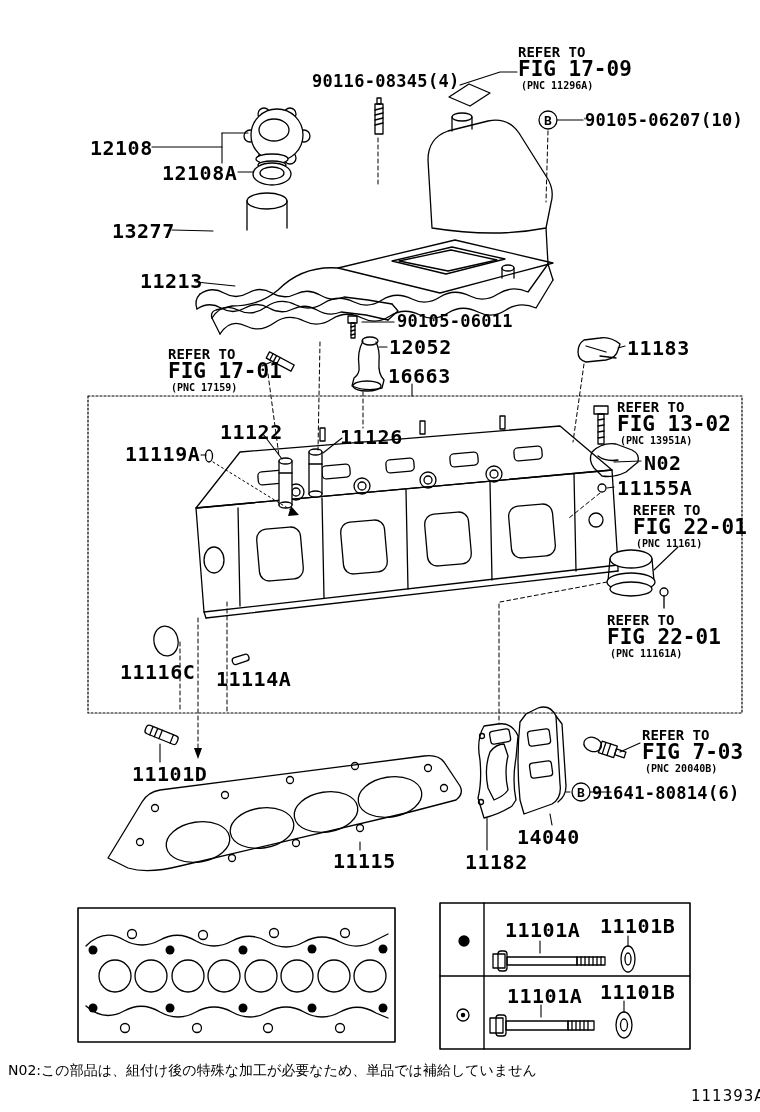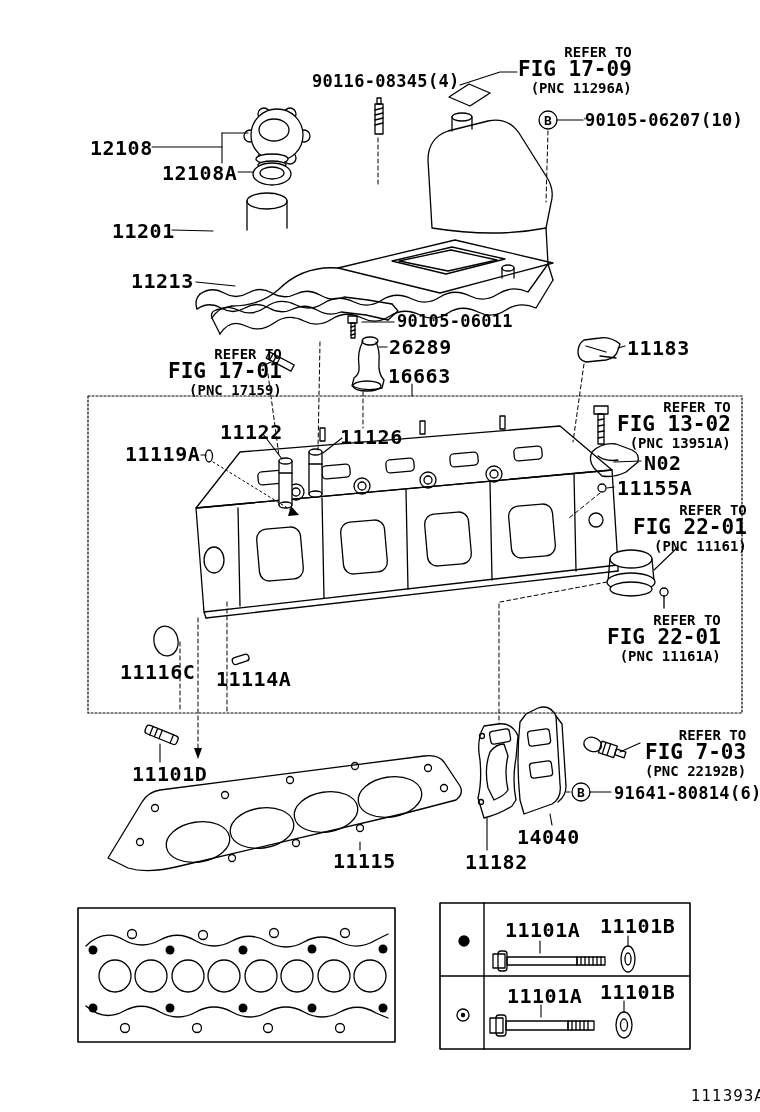--- a/index.html
+++ b/index.html
@@ -1,24 +1,24 @@
 <!DOCTYPE html>
 <html><head>
 <meta charset="utf-8">
 <style>
   html,body{margin:0;padding:0;background:#fff;}
   #page{position:relative;width:760px;height:1112px;background:#fff;overflow:hidden;
         font-family:"DejaVu Sans Mono",monospace;color:#000;}
   #art{position:absolute;left:0;top:0;}
-  .lbl{position:absolute;white-space:nowrap;text-align:right;}
+  .lbl{position:absolute;white-space:nowrap;}
   .pn-lg{font:700 20px/1 "DejaVu Sans Mono",monospace;letter-spacing:.5px;}
   .pn-md{font:700 17px/1 "DejaVu Sans Mono",monospace;letter-spacing:.3px;}
   .ref{font:700 14px/1.02 "DejaVu Sans Mono",monospace;}
   .ref .fig{font-size:21px;}
-  .ref .pnc{font-size:14px;margin-left:3px;font-weight:700;}
+  .ref .pnc{font-size:10px;margin-left:3px;font-weight:700;}
   .b-letter{font:700 13px/1 "DejaVu Sans Mono",monospace;}
   .note{font:400 14px/1.2 "DejaVu Sans",sans-serif;}
   .figid{font:400 15px/1 "DejaVu Sans",sans-serif;letter-spacing:1px;}
 </style>
 </head>
 <body>
 
 <div id="page">
 
 <svg id="art" width="760" height="1112" viewBox="0 0 760 1112">
@@ -404,25 +404,25 @@
   <div>REFER TO</div>
   <div class="fig">FIG 17-09</div>
   <div class="pnc">(PNC 11296A)</div>
 </div>
 
 <div class="lbl b-letter" style="left:544px;top:114px">B</div>
 <div class="lbl pn-md" style="left:585px;top:112px">90105-06207(10)</div>
 
 <div class="lbl pn-lg" style="left:90px;top:138px">12108</div>
 <div class="lbl pn-lg" style="left:162px;top:163px">12108A</div>
-<div class="lbl pn-lg" style="left:112px;top:221px">11201</div>
-<div class="lbl pn-lg" style="left:131px;top:271px">11213</div>
+<div class="lbl pn-lg" style="left:112px;top:221px">13277</div>
+<div class="lbl pn-lg" style="left:140px;top:271px">11213</div>
 
 <div class="lbl pn-md" style="left:397px;top:313px">90105-06011</div>
-<div class="lbl pn-lg" style="left:389px;top:337px">26289</div>
+<div class="lbl pn-lg" style="left:389px;top:337px">12052</div>
 <div class="lbl pn-lg" style="left:388px;top:366px">16663</div>
 
 <div class="lbl ref" style="left:168px;top:347px">
   <div>REFER TO</div>
   <div class="fig">FIG 17-01</div>
   <div class="pnc">(PNC 17159)</div>
 </div>
 
 <div class="lbl pn-lg" style="left:627px;top:338px">11183</div>
 
@@ -451,30 +451,31 @@
   <div class="pnc">(PNC 11161A)</div>
 </div>
 
 <div class="lbl pn-lg" style="left:120px;top:662px">11116C</div>
 <div class="lbl pn-lg" style="left:216px;top:669px">11114A</div>
 <div class="lbl pn-lg" style="left:132px;top:764px">11101D</div>
 
 <div class="lbl ref" style="left:642px;top:728px">
   <div>REFER TO</div>
   <div class="fig">FIG 7-03</div>
-  <div class="pnc">(PNC 22192B)</div>
+  <div class="pnc">(PNC 20040B)</div>
 </div>
 
 <div class="lbl b-letter" style="left:577px;top:786px">B</div>
-<div class="lbl pn-md" style="left:614px;top:785px">91641-80814(6)</div>
+<div class="lbl pn-md" style="left:592px;top:785px">91641-80814(6)</div>
 
 <div class="lbl pn-lg" style="left:517px;top:827px">14040</div>
 <div class="lbl pn-lg" style="left:465px;top:852px">11182</div>
 <div class="lbl pn-lg" style="left:333px;top:851px">11115</div>
 
 <div class="lbl pn-lg" style="left:505px;top:920px">11101A</div>
 <div class="lbl pn-lg" style="left:600px;top:916px">11101B</div>
 <div class="lbl pn-lg" style="left:507px;top:986px">11101A</div>
 <div class="lbl pn-lg" style="left:600px;top:982px">11101B</div>
 
+<div class="lbl note" style="left:8px;top:1062px">N02:この部品は、組付け後の特殊な加工が必要なため、単品では補給していません</div>
 <div class="lbl figid" style="left:691px;top:1089px">111393A</div>
 
 </div>
 
 </body></html>

